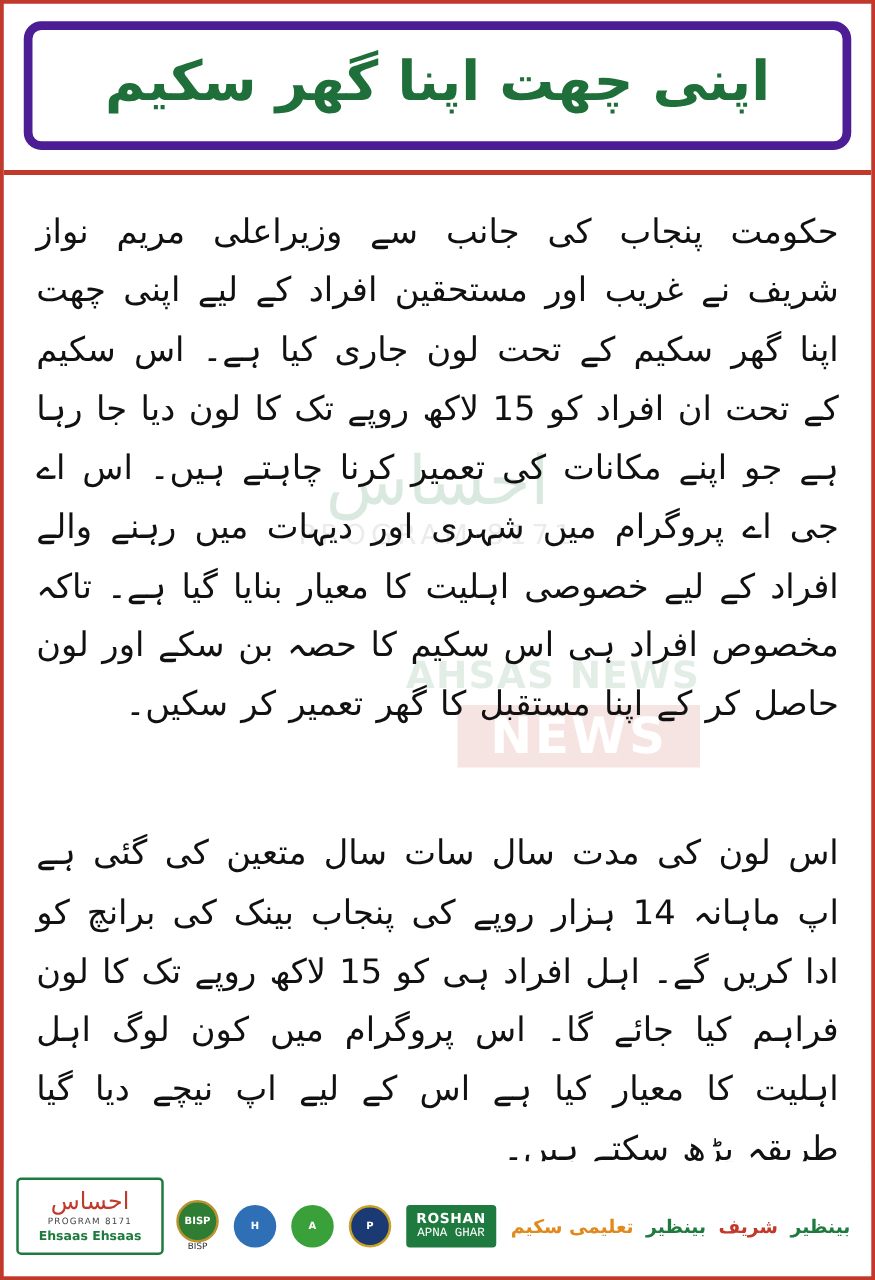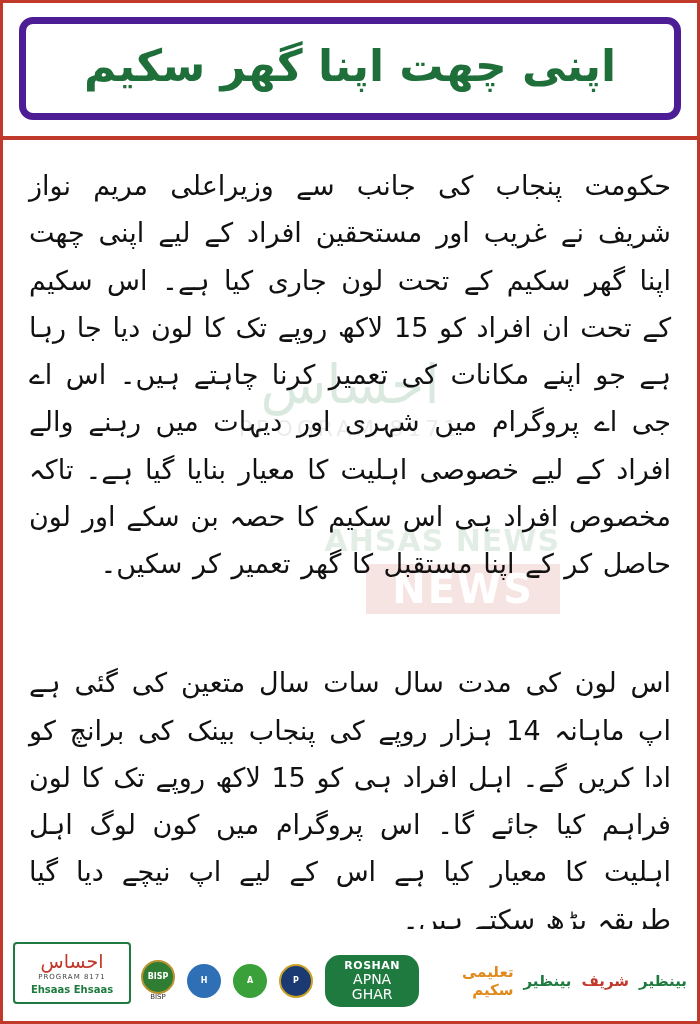--- a/index.html
+++ b/index.html
@@ -188,26 +188,26 @@
     font-weight: bold;
   }
   .d-bisp { background: #2f7d32; border: 2px solid #b9932f; }
   .d-blue { background: #2f6fb5; }
   .d-green { background: #3aa03a; }
   .d-navy { background: #1b3a73; border: 2px solid #c9a227; }
   .rag-box {
     background: #1f7a3f;
     color: #fff;
     padding: 5px 8px;
-    border-radius: 15px;
+    border-radius: 3px;
     text-align: center;
     line-height: 1.1;
   }
   .rag-box .rag-1 { font-size: 11px; font-weight: bold; letter-spacing: .5px; }
-  .rag-box .rag-2 { font-size: 14px; }
+  .rag-box .rag-2 { font-size: 10px; font-family: Liberation Mono, monospace; }
   .kafalat-row {
     display: flex;
     align-items: center;
     gap: 10px;
     direction: rtl;
   }
   .kafalat-row span { font-size: 15px; font-weight: bold; }
   .k-green { color: #1f7a3f; }
   .k-red { color: #c0392b; }
   .k-orange { color: #e08a1e; }

